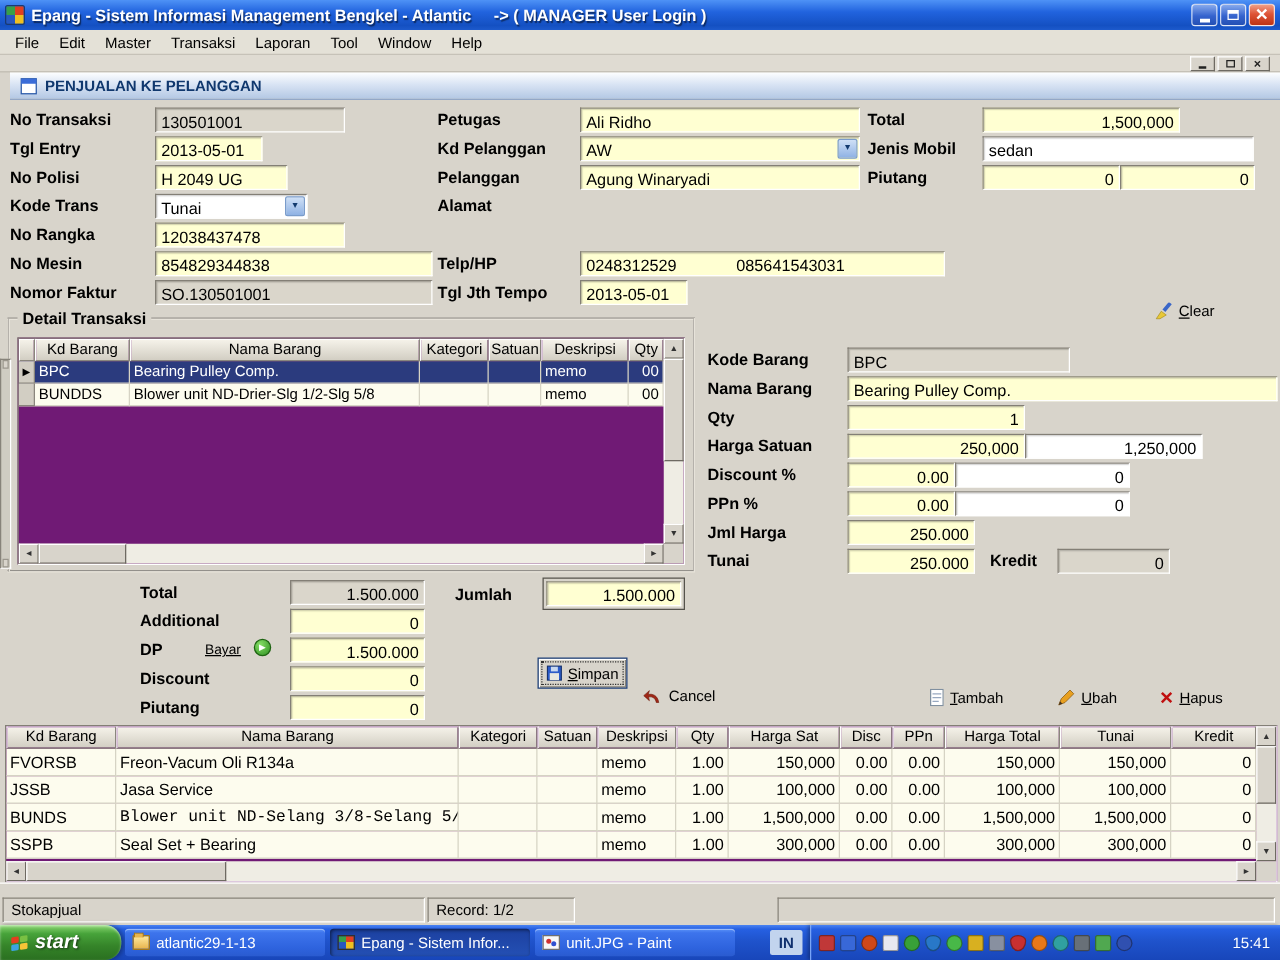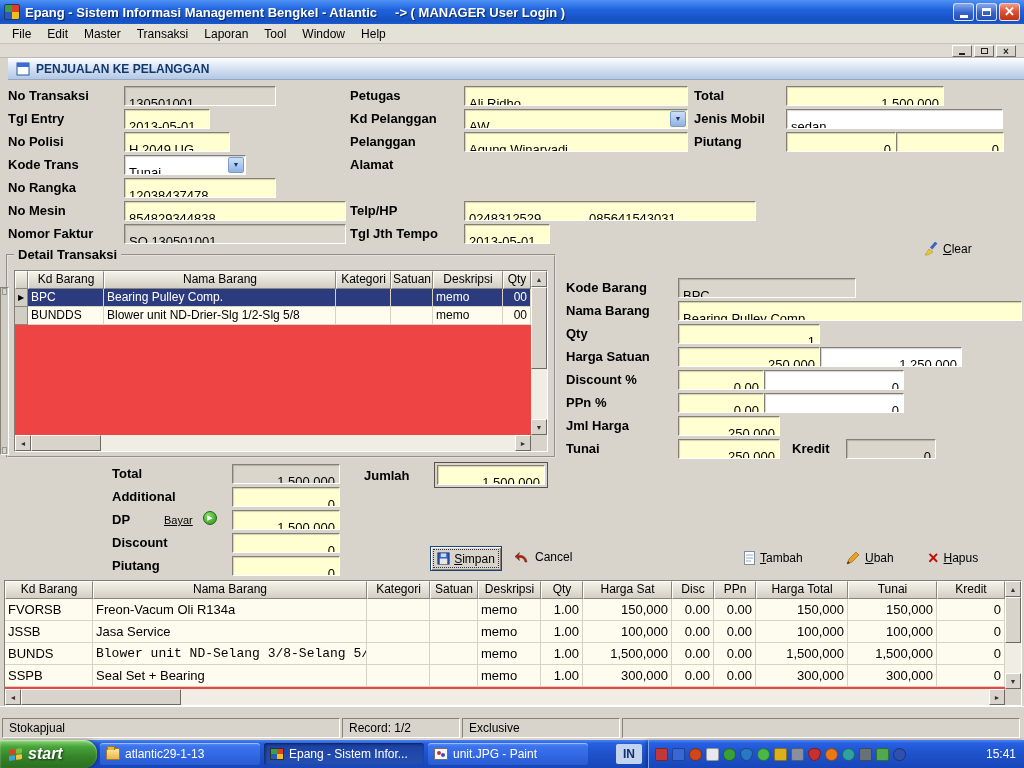--- a/index.html
+++ b/index.html
@@ -34,21 +34,21 @@
   .mg-x{font-size:10px;line-height:9px;color:#222;font-weight:bold;}
 
   
   .child-title{position:absolute;left:0;top:58px;width:1024px;height:22px;
     background:linear-gradient(180deg,#FDFEFF 0%,#D9E4F4 45%,#B4C8E4 100%);
     border-bottom:1px solid #93A7C6;display:flex;align-items:center;gap:6px;padding-left:8px;margin-left:8px;}
   .child-title .txt{font-weight:bold;color:#10386E;font-size:12px;}
 
   
   .lbl{position:absolute;font-weight:bold;font-size:13px;white-space:nowrap;}
-  .fld{position:absolute;height:20px;background:#FFFFD2;font-size:13px;line-height:18px;padding:8px 4px;
+  .fld{position:absolute;height:20px;background:#FFFFD2;font-size:13px;line-height:18px;padding:2px 4px;
     border:1px solid;border-color:#837F76 #FFF #FFF #837F76;box-shadow:inset 1px 1px 1px rgba(0,0,0,.18);
     white-space:nowrap;overflow:hidden;}
   .fld.ro{background:#DAD6CB;}
   .fld.white{background:#FFFFFF;}
   .fld.num{text-align:right;}
   .combo{padding-right:20px;}
   .drop{position:absolute;right:1px;top:1px;bottom:1px;width:16px;
     background:linear-gradient(180deg,#CFE0F6 0%,#8FB2E4 100%);border:1px solid #7A9CCB;border-radius:2px;
     display:flex;align-items:center;justify-content:center;font-size:7px;color:#123A6E;}
   .flatbtn{position:absolute;display:flex;align-items:center;gap:5px;font-size:12px;cursor:default;}
@@ -58,21 +58,21 @@
     box-shadow:inset 1px 1px 0 #FFF,inset -1px -1px 0 #87837A;outline:1px dotted #333;outline-offset:-4px;
     display:flex;align-items:center;justify-content:center;gap:4px;font-size:12px;}
   .groupbox{position:absolute;border:2px groove #E7E3DA;}
   .legend{position:absolute;font-weight:bold;font-size:13px;background:#D8D4CB;padding:0 4px;white-space:nowrap;}
   .x-icon{color:#C01010;font-size:18px;font-weight:bold;line-height:13px;}
   .green-go{width:14px;height:14px;border-radius:50%;display:flex;align-items:center;justify-content:center;
     background:radial-gradient(circle at 35% 30%,#86DE66,#2E9020);border:1px solid #1E6412;color:#fff;font-size:7px;}
   .bayar{position:absolute;font-size:11px;text-decoration:underline;}
 
   
-  .grid{position:absolute;background:#ef4444;border:1px solid;border-color:#837F76 #FFF #FFF #837F76;overflow:hidden;}
+  .grid{position:absolute;background:#701a75;border:1px solid;border-color:#837F76 #FFF #FFF #837F76;overflow:hidden;}
   .grid-cols{position:absolute;left:0;top:0;}
   .grid-header{display:flex;height:18px;}
   .gh-cell{flex-shrink:0;background:linear-gradient(180deg,#F5F2E9,#D2CEC3);
     border-top:1px solid #FFF;border-left:1px solid #FFF;border-right:1px solid #8A867D;border-bottom:1px solid #8A867D;
     font-size:12px;text-align:center;line-height:15px;white-space:nowrap;overflow:hidden;}
   .grid-row{display:flex;height:18px;background:#FDFCEE;}
   .grid-row.selected{background:#2B3B7E;color:#fff;}
   .g-cell{flex-shrink:0;border-right:1px solid #D6D3C4;border-bottom:1px solid #D6D3C4;
     font-size:12px;line-height:17px;padding:0 3px;white-space:nowrap;overflow:hidden;}
   .g-cell.ar{text-align:right;}
@@ -314,21 +314,21 @@
   <span class="green-go" style="position:absolute;left:203px;top:511px">▶</span>
   <div class="fld num" style="left:232px;top:510px;width:108px">1.500.000</div>
   <span class="lbl" style="left:112px;top:535px">Discount</span>
   <div class="fld num" style="left:232px;top:533px;width:108px">0</div>
   <span class="lbl" style="left:112px;top:558px">Piutang</span>
   <div class="fld num" style="left:232px;top:556px;width:108px">0</div>
   <span class="lbl" style="left:364px;top:468px">Jumlah</span>
   <div style="position:absolute;left:434px;top:462px;width:114px;height:26px;border:1px solid #55534C"></div>
   <div class="fld num" style="left:437px;top:465px;width:108px">1.500.000</div>
 
-  <div class="btn3d" style="left:430px;top:546px;width:72px;height:25px">
+  <div class="btn3d" style="left:430px;top:526px;width:72px;height:25px">
     <svg width="13" height="13" viewBox="0 0 14 14">
       <rect x="1" y="1" width="12" height="12" fill="#2B5BC8" stroke="#17336E"></rect>
       <rect x="4" y="1.5" width="6" height="4" fill="#C8D8F0"></rect>
       <rect x="3" y="7" width="8" height="6" fill="#E8E8E0"></rect>
     </svg>
     <span class="accel">Simpan</span>
   </div>
   <div class="flatbtn" style="left:514px;top:550px">
     <svg width="16" height="12" viewBox="0 0 16 12">
       <path d="M13 11 C12 5 8 4 4.5 4.5 L5.5 1.5 L1 5.5 L5.5 9.5 L4.8 6.5 C8.5 6 10.5 8 11 11 Z" fill="#A02818" stroke="#6E1A0C" stroke-width="0.5"></path>
@@ -438,21 +438,20 @@
       <div class="sb-btn" style="left:0;top:0">◄</div>
       <div class="sb-thumb" style="left:16px;top:0;width:160px;height:16px"></div>
       <div class="sb-btn" style="right:0;top:0">►</div>
     </div>
     <div class="sb-corner" style="right:0;top:108px"></div>
   </div>
 
   <div class="statusbar">
     <div class="status-panel" style="left:2px;width:338px">Stokapjual</div>
     <div class="status-panel" style="left:342px;width:118px">Record: 1/2</div>
-    <div class="status-panel" style="left:462px;width:158px">Exclusive</div>
     <div class="status-panel" style="left:622px;width:398px"></div>
   </div>
 
   <div class="taskbar">
     <div class="start-btn">
       <span class="flag">
           <i class="fr"></i>
           <i class="fg"></i>
           <i class="fb"></i>
           <i class="fy"></i>

